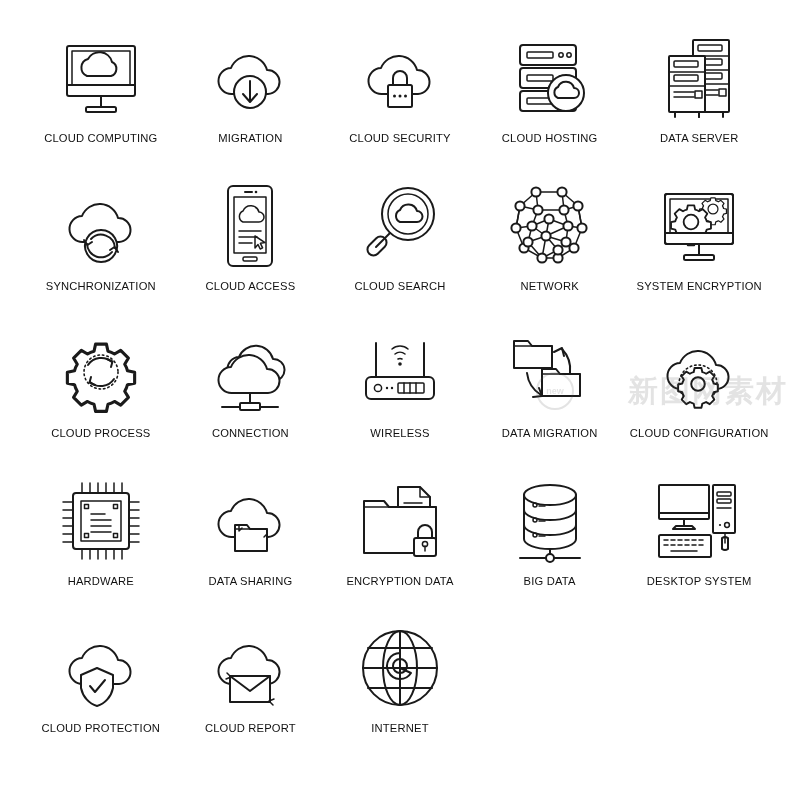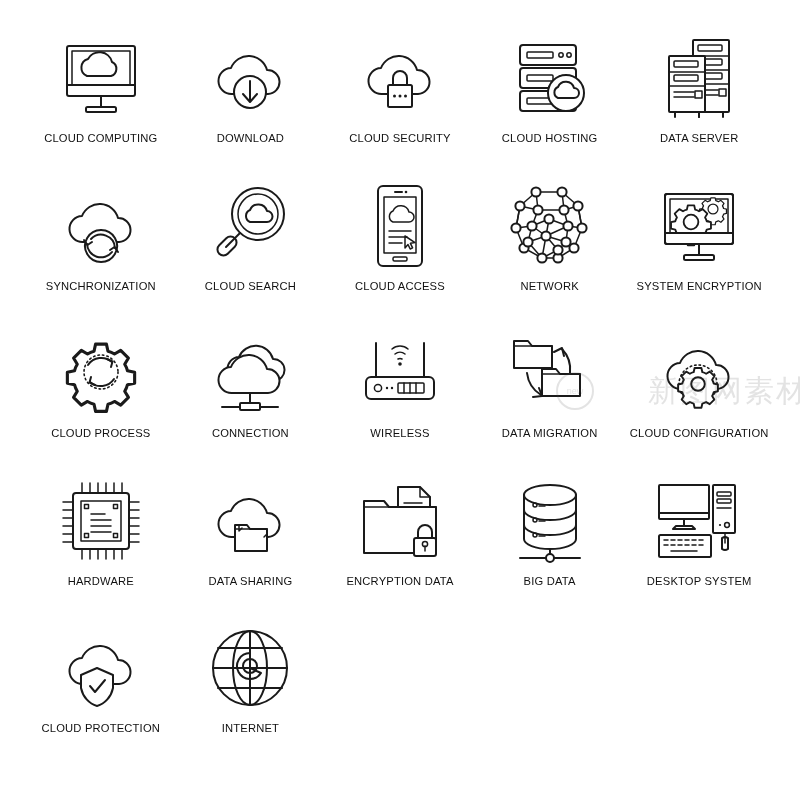--- a/index.html
+++ b/index.html
@@ -83,29 +83,30 @@
     stroke-dasharray: 1.5 3;
     stroke-linecap: round;
   }
   .sld {
     fill: #1a1a1a;
     stroke: none;
   }
   
   #watermark {
     position: absolute;
-    left: 556px;
+    left: 536px;
     top: 368px;
     width: 230px;
     height: 46px;
     pointer-events: none;
     opacity: 0.16;
     display: flex;
     align-items: center;
     gap: 6px;
+    font-weight: bold;
   }
   #watermark .wm-badge {
     width: 34px;
     height: 34px;
     border: 2px solid #555;
     border-radius: 50%;
     display: flex;
     align-items: center;
     justify-content: center;
     font-size: 9px;
@@ -142,21 +143,21 @@
 
   <div class="icon-cell">
     <div class="icon-art">
       <svg viewBox="0 0 96 96">
         <path class="ln" d="M30 64 a13 13 0 0 1 -1 -26 a19 19 0 0 1 36 2 a12 12 0 0 1 1 24 z"></path>
         <circle class="ln-fill-w" cx="48" cy="62" r="16"></circle>
         <line class="ln" x1="48" y1="51" x2="48" y2="71"></line>
         <polyline class="ln" points="41,64 48,72 55,64"></polyline>
       </svg>
     </div>
-    <div class="icon-label">DOWNLOAD</div>
+    <div class="icon-label">MIGRATION</div>
   </div>
 
 
   <div class="icon-cell">
     <div class="icon-art">
       <svg viewBox="0 0 96 96">
         <path class="ln" d="M30 64 a13 13 0 0 1 -1 -26 a19 19 0 0 1 36 2 a12 12 0 0 1 1 24 z"></path>
         <path class="ln-fill-w" d="M41 56 v-8 a7 7 0 0 1 14 0 v8"></path>
         <rect class="ln-fill-w" x="36" y="55" width="24" height="22" rx="1.5"></rect>
         <circle class="sld" cx="42.5" cy="66" r="1.5"></circle>
@@ -227,46 +228,46 @@
         <path class="ln" d="M62 70 a14 14 0 0 0 -24 -9"></path>
         <polyline class="ln" points="65,74 61.5,69 57,72"></polyline>
       </svg>
     </div>
     <div class="icon-label">SYNCHRONIZATION</div>
   </div>
 
   <div class="icon-cell">
     <div class="icon-art">
       <svg viewBox="0 0 96 96">
-        <circle class="ln" cx="56" cy="36" r="26"></circle>
-        <circle class="ln-thin" cx="56" cy="36" r="20"></circle>
-        <path class="ln" d="M48 44 a6.5 6.5 0 0 1 0 -12 a9 9 0 0 1 17 1 a5.5 5.5 0 0 1 0 11 z"></path>
-        <line class="ln" x1="38" y1="55" x2="24" y2="69"></line>
-        <rect class="ln" x="14" y="62" width="22" height="12" rx="6" transform="rotate(-45 25 68)"></rect>
-      </svg>
-    </div>
-    <div class="icon-label">CLOUD SEARCH</div>
-  </div>
-
-  <div class="icon-cell">
-    <div class="icon-art">
-      <svg viewBox="0 0 96 96">
         <rect class="ln" x="26" y="8" width="44" height="80" rx="5"></rect>
         <rect class="ln-thin" x="32" y="19" width="32" height="56"></rect>
         <line class="ln" x1="43" y1="14" x2="50" y2="14"></line>
         <circle class="sld" cx="54" cy="14" r="1.3"></circle>
         <rect class="ln-thin" x="41" y="79" width="14" height="4" rx="1.5"></rect>
         <path class="ln-thin" d="M41 44 a6 6 0 0 1 0 -11 a8.5 8.5 0 0 1 16 1 a5 5 0 0 1 0 10 z"></path>
         <line class="ln-thin" x1="37" y1="53" x2="59" y2="53"></line>
         <line class="ln-thin" x1="37" y1="59" x2="55" y2="59"></line>
         <line class="ln-thin" x1="37" y1="65" x2="50" y2="65"></line>
         <path class="ln-thin" d="M53 58 l0 12 l3 -3.5 l2.2 4.5 l2.4 -1.2 l-2.2 -4.5 l4.6 -0.7 z" fill="#fff"></path>
       </svg>
     </div>
     <div class="icon-label">CLOUD ACCESS</div>
+  </div>
+
+  <div class="icon-cell">
+    <div class="icon-art">
+      <svg viewBox="0 0 96 96">
+        <circle class="ln" cx="56" cy="36" r="26"></circle>
+        <circle class="ln-thin" cx="56" cy="36" r="20"></circle>
+        <path class="ln" d="M48 44 a6.5 6.5 0 0 1 0 -12 a9 9 0 0 1 17 1 a5.5 5.5 0 0 1 0 11 z"></path>
+        <line class="ln" x1="38" y1="55" x2="24" y2="69"></line>
+        <rect class="ln" x="14" y="62" width="22" height="12" rx="6" transform="rotate(-45 25 68)"></rect>
+      </svg>
+    </div>
+    <div class="icon-label">CLOUD SEARCH</div>
   </div>
 
   <div class="icon-cell">
     <div class="icon-art">
       <svg viewBox="0 0 96 96">
         <g class="ln-thin">
           <line x1="34" y1="14" x2="60" y2="14"></line>
             <line x1="34" y1="14" x2="18" y2="28"></line>
           <line x1="60" y1="14" x2="76" y2="28"></line>
             <line x1="18" y1="28" x2="14" y2="50"></line>
@@ -574,20 +575,32 @@
     <div class="icon-art">
       <svg viewBox="0 0 96 96">
         <path class="ln" d="M30 64 a13 13 0 0 1 -1 -26 a19 19 0 0 1 36 2 a12 12 0 0 1 1 24 z"></path>
         <path class="ln-fill-w" d="M44 48 l-16 7 v13 a22 24 0 0 0 16 18 a22 24 0 0 0 16 -18 v-13 z"></path>
         <polyline class="ln" points="37,66 42,72 52,60"></polyline>
       </svg>
     </div>
     <div class="icon-label">CLOUD PROTECTION</div>
   </div>
 
+  <div class="icon-cell">
+    <div class="icon-art">
+      <svg viewBox="0 0 96 96">
+        <path class="ln" d="M30 64 a13 13 0 0 1 -1 -26 a19 19 0 0 1 36 2 a12 12 0 0 1 1 24 z"></path>
+        <rect class="ln-fill-w" x="28" y="56" width="40" height="26"></rect>
+        <polyline class="ln" points="28,56 48,71 68,56"></polyline>
+        <polyline class="ln-thin" points="25,53 29,57 24,59"></polyline>
+        <polyline class="ln-thin" points="71,85 67,81 72,79"></polyline>
+      </svg>
+    </div>
+    <div class="icon-label">CLOUD REPORT</div>
+  </div>
 
   <div class="icon-cell">
     <div class="icon-art">
       <svg viewBox="0 0 96 96">
         <circle class="ln" cx="48" cy="48" r="37"></circle>
         <ellipse class="ln" cx="48" cy="48" rx="17" ry="37"></ellipse>
         <line class="ln" x1="48" y1="11" x2="48" y2="85"></line>
         <line class="ln" x1="11" y1="48" x2="85" y2="48"></line>
         <line class="ln" x1="16" y1="28" x2="80" y2="28"></line>
         <line class="ln" x1="16" y1="68" x2="80" y2="68"></line>

